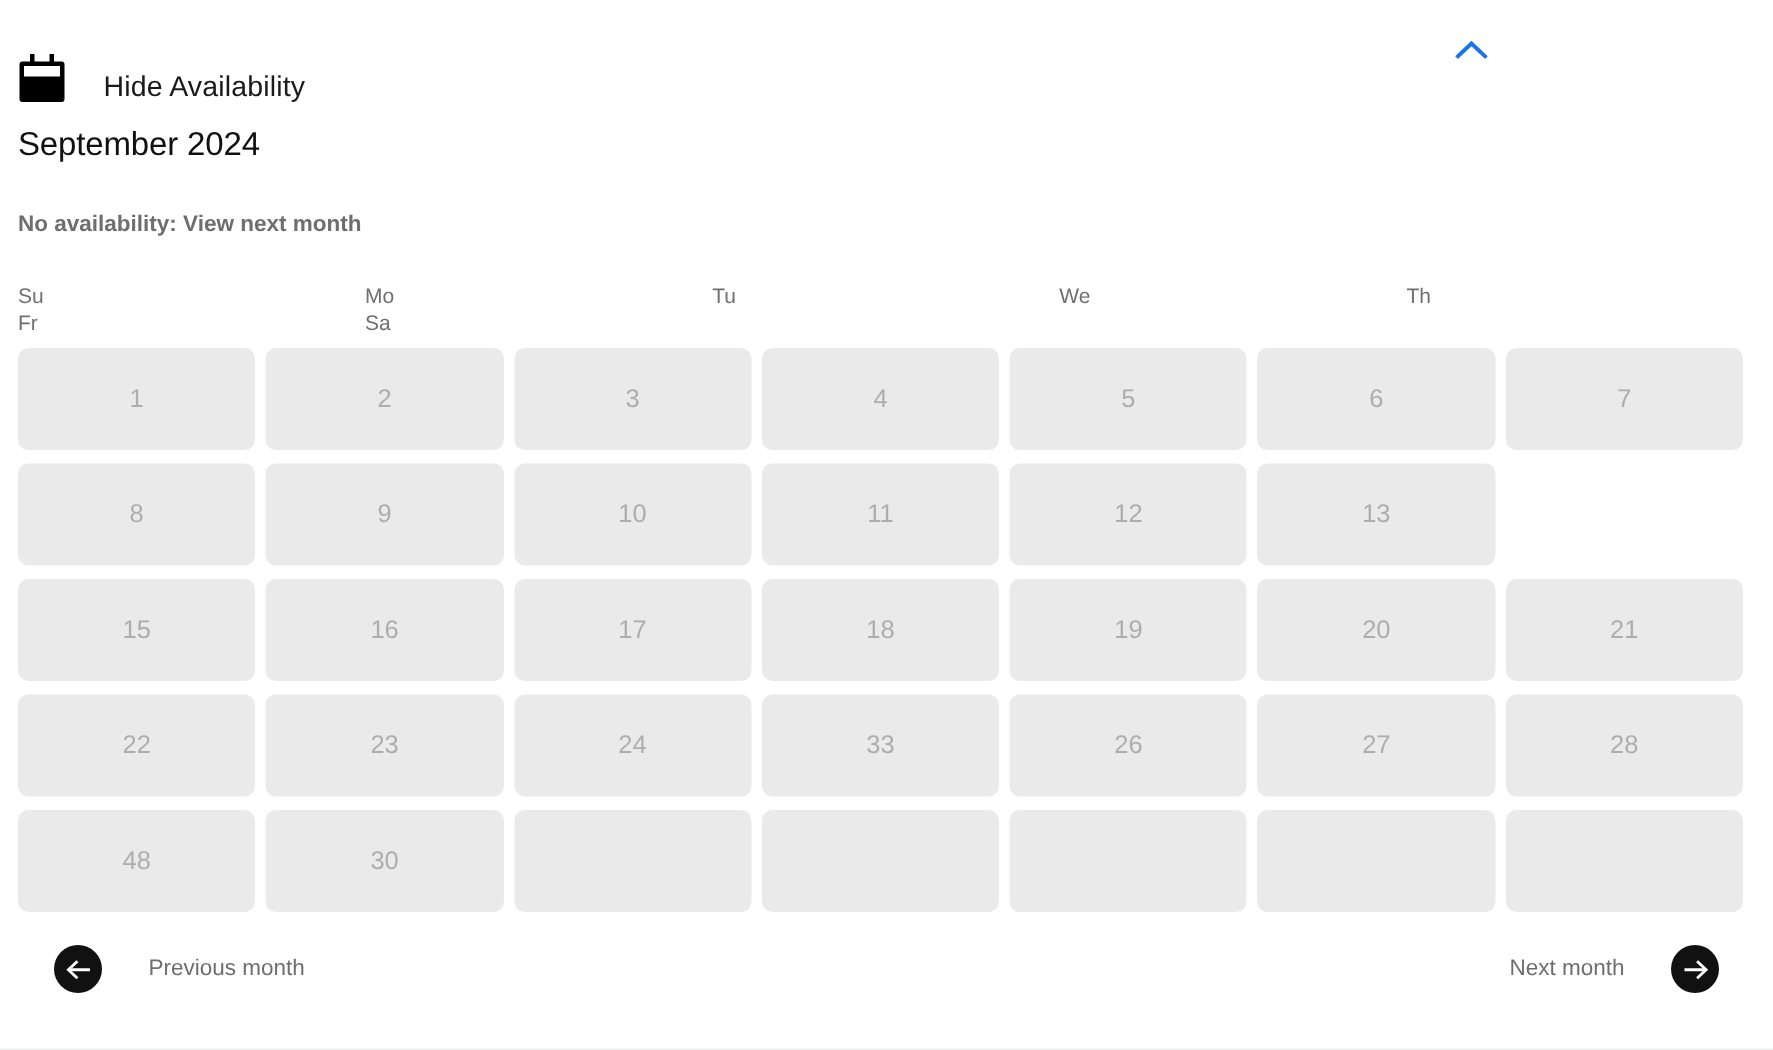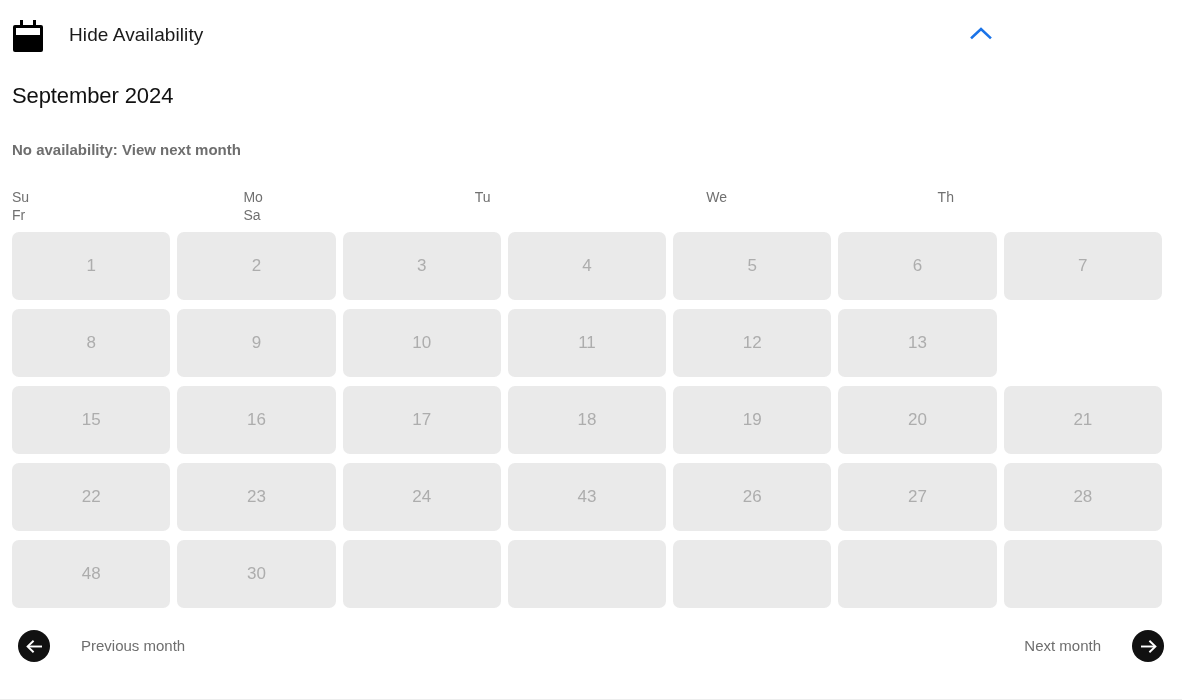--- a/index.html
+++ b/index.html
@@ -25,21 +25,21 @@
   }
 
   
   .header {
     position: absolute;
     left: 0;
     top: 0;
     width: 1016px;
     height: 68px;
     display: flex;
-    align-items: center;
+    align-items: flex-end;
     padding: 0 12px 0 12px;
     box-sizing: border-box;
   }
   .cal-icon {
     width: 32px;
     height: 34px;
     position: relative;
     flex: 0 0 auto;
     margin-top: 2px;
   }
@@ -161,21 +161,21 @@
     color: transparent;
   }
 
   
   .footer {
     position: absolute;
     left: 0;
     top: 620px;
     width: 1182px;
     height: 52px;
-    padding: 0 18px;
+    padding: 0 36px;
     box-sizing: border-box;
     display: flex;
     align-items: center;
     justify-content: space-between;
   }
   .nav-btn {
     display: flex;
     align-items: center;
     background: transparent;
     border: none;
@@ -261,21 +261,21 @@
         <div class="day-cell">17</div>
         <div class="day-cell">18</div>
         <div class="day-cell">19</div>
         <div class="day-cell">20</div>
         <div class="day-cell">21</div>
       </div>
       <div class="week">
         <div class="day-cell">22</div>
         <div class="day-cell">23</div>
         <div class="day-cell">24</div>
-        <div class="day-cell">43</div>
+        <div class="day-cell">33</div>
         <div class="day-cell">26</div>
         <div class="day-cell">27</div>
         <div class="day-cell">28</div>
       </div>
       <div class="week">
         <div class="day-cell">48</div>
         <div class="day-cell">30</div>
         <div class="day-cell empty"></div>
         <div class="day-cell empty"></div>
         <div class="day-cell empty"></div>

